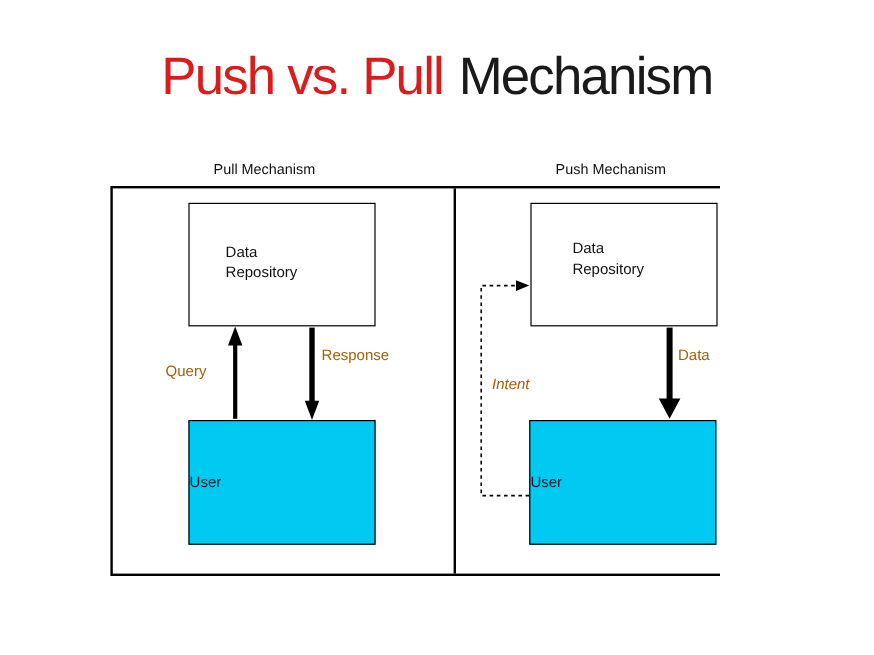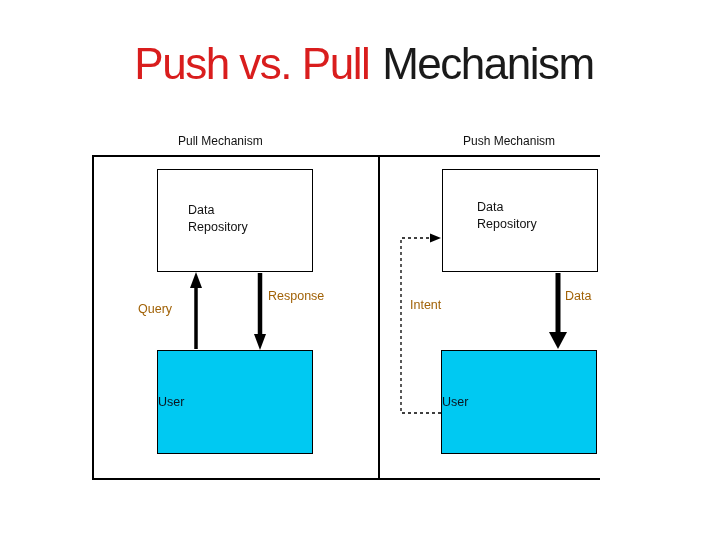--- a/index.html
+++ b/index.html
@@ -88,21 +88,21 @@
   .user.push { left: 441px; top: 350px; width: 156px; height: 104px; }
 
   .arrow-label {
     position: absolute;
     font-size: 12.5px;
     color: #a16207;
     white-space: nowrap;
   }
   .lbl-query    { left: 138px; top: 302px; text-align: center; }
   .lbl-response { left: 268px; top: 289px; }
-  .lbl-intent   { left: 410px; top: 298px; }
+  .lbl-intent   { left: 410px; top: 313px; font-style: italic; }
   .lbl-data     { left: 565px; top: 289px; }
 
   svg.overlay {
     position: absolute;
     left: 0; top: 0;
     width: 728px; height: 546px;
     pointer-events: none;
   }
   .shaft  { stroke: var(--line-black, #000); }
   .head   { fill: var(--line-black, #000); stroke: none; }

